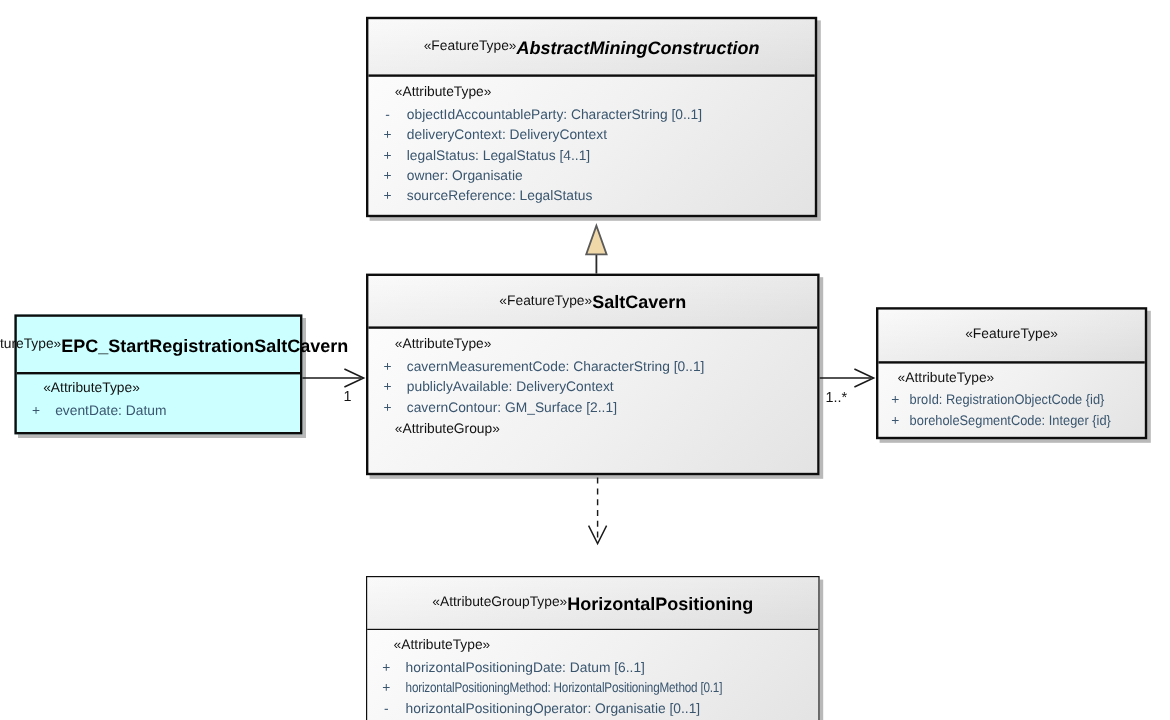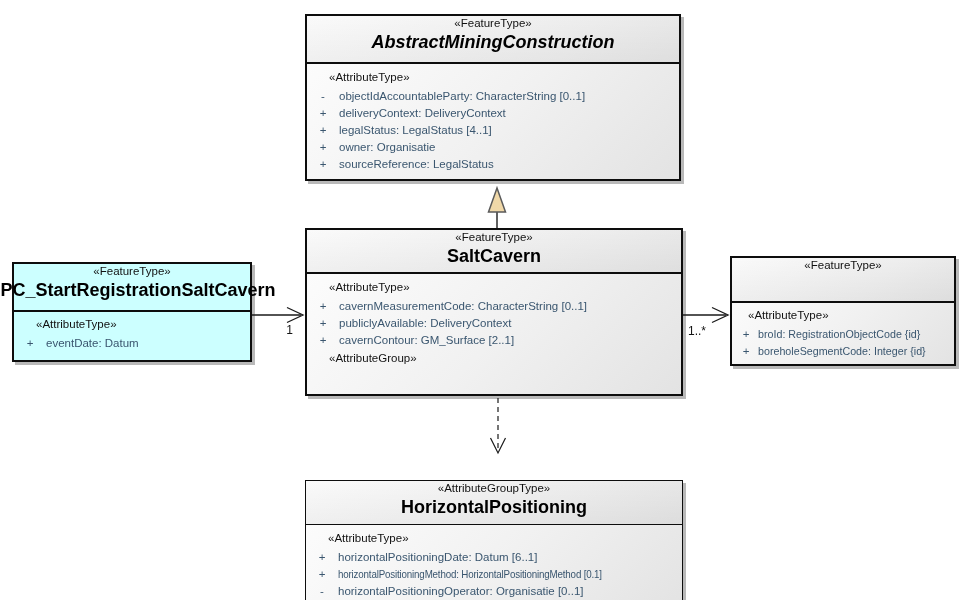--- a/index.html
+++ b/index.html
@@ -15,29 +15,29 @@
   .uml-box {
     position: absolute;
     border: 2px solid #0d0d0d;
     background: linear-gradient(135deg, #fefefe 0%, #f1f1f1 55%, #e3e3e3 100%);
     box-shadow: 3px 3px 0 0 #b9b9b9;
   }
   .uml-box.thin { border-width: 1px; }
   .uml-box.cyan { background: #ccffff; }
   .hdr {
     display: flex;
-    flex-direction: column;
+    justify-content: center;
     align-items: center;
     border-bottom: 2px solid #0d0d0d;
     background: linear-gradient(180deg, rgba(0,0,0,0.015), rgba(0,0,0,0.05));
   }
   .thin .hdr { border-bottom-width: 1px; }
   .cyan .hdr { background: none; }
   .stereo { font-size: 11.5px; color: #111111; line-height: 15px; }
-  .cname  { font-size: 18px; font-weight: bold; color: #000000; line-height: 16px; margin-top: 3px; }
+  .cname  { font-size: 15px; font-weight: bold; color: #000000; line-height: 16px; margin-top: 3px; }
   .cname.it { font-style: italic; }
   .bdy { padding: 5px 10px 0 8px; }
   .sec-h {
     font-size: 11.5px; color: #111111;
     height: 17px; line-height: 17px; padding-left: 14px;
     white-space: nowrap;
   }
   .sec-h.grp { margin-top: 3px; }
   .row { height: 17px; line-height: 17px; white-space: nowrap; }
   .vis {

